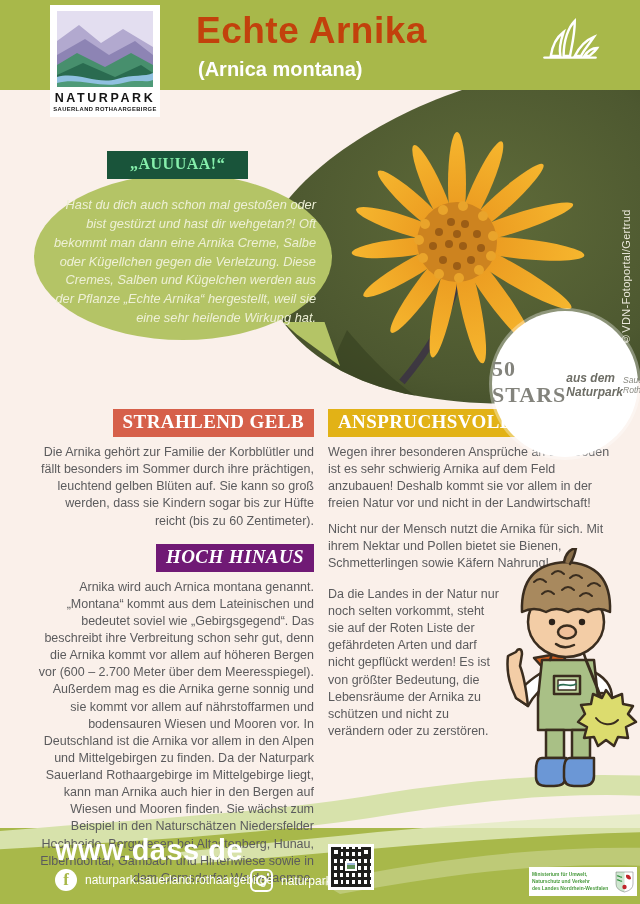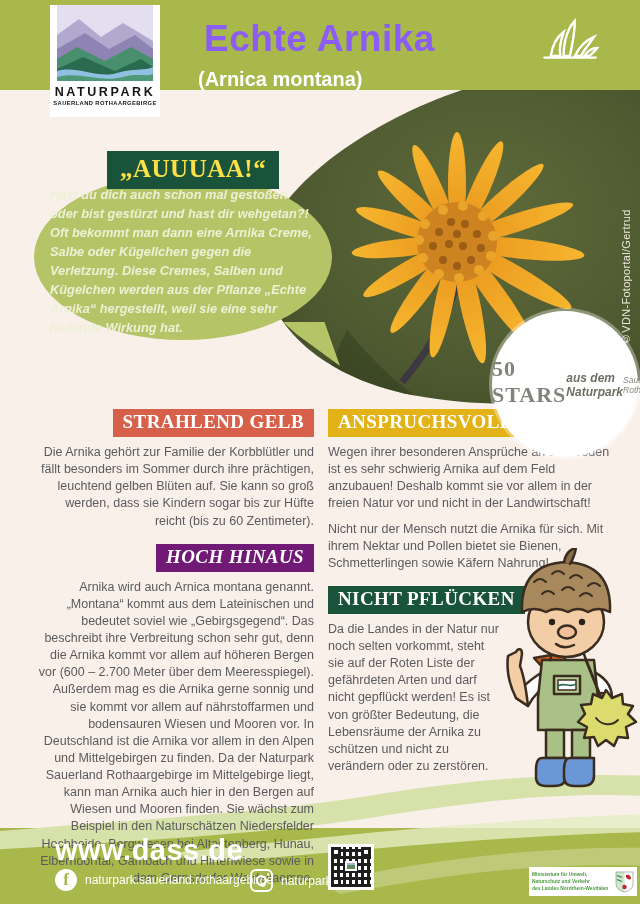--- a/index.html
+++ b/index.html
@@ -2,45 +2,45 @@
 <html lang="de"><head>
 <meta charset="utf-8">
 <style>
   html,body{margin:0;padding:0;background:#e8e4de;}
   .page{position:relative;width:640px;height:904px;margin:0 auto;background:#faf0ea;
         overflow:hidden;font-family:"Liberation Sans",sans-serif;}
 
   
   .header{position:absolute;left:0;top:0;width:640px;height:90px;background:#a8b84a;}
   .logo-card{position:absolute;left:50px;top:5px;width:110px;height:112px;background:#fff;
-             z-index:6;display:flex;flex-direction:column;align-items:center;box-sizing:border-box;}
+             z-index:6;display:flex;flex-direction:column;align-items:center;padding-top:6px;box-sizing:border-box;}
   .logo-art{width:96px;height:76px;display:block;}
   .logo-name{font-size:12.5px;font-weight:bold;letter-spacing:2.6px;color:#151515;margin-top:4px;white-space:nowrap;}
   .logo-region{font-size:5.8px;font-weight:bold;letter-spacing:0.4px;color:#151515;margin-top:1px;white-space:nowrap;}
   .title-wrap{position:absolute;left:196px;top:10px;z-index:3;}
-  .page-title{margin:8px;font-size:37px;font-weight:bold;color:#8b5cf6;letter-spacing:0.5px;}
+  .page-title{margin:0;font-size:37px;font-weight:bold;color:#c2410c;letter-spacing:0.5px;}
   .page-subtitle{margin:6px 0 0 2px;font-size:20px;font-weight:bold;color:#fff;}
   .grass-icon{position:absolute;left:538px;top:12px;width:64px;height:56px;z-index:3;}
 
   
   .photo-svg{position:absolute;left:252px;top:90px;width:388px;height:316px;z-index:1;}
   .photo-credit{position:absolute;right:8px;top:145px;height:200px;z-index:2;
                 writing-mode:vertical-rl;transform:rotate(180deg);
                 color:#ece9dc;font-size:11px;letter-spacing:0.3px;}
 
   
-  .auuaa{position:absolute;left:107px;top:151px;z-index:5;background:#19543a;color:#fde047;
-         font-family:"Liberation Serif",serif;font-weight:bold;font-size:25px;
-         padding:4px 13px 6px;letter-spacing:0.5px;}
+  .auuaa{position:absolute;left:107px;top:151px;z-index:5;background:#19543a;color:#86efac;
+         font-family:"Liberation Serif",serif;font-weight:bold;font-size:16px;
+         padding:4px 23px 6px;letter-spacing:0.5px;}
   .bubble{position:absolute;left:34px;top:174px;width:298px;height:166px;background:#b4c466;
           border-radius:50%;z-index:3;display:flex;align-items:center;justify-content:center;}
   .bubble-tail{position:absolute;left:278px;top:322px;width:62px;height:44px;background:#b4c466;
                clip-path:polygon(8% 0,75% 0,100% 100%,30% 28%);z-index:2;}
   .bubble-text{width:266px;margin:10px 0 0;font-style:italic;color:#eef0d6;font-size:12.8px;
-               line-height:1.48;text-align:left;font-weight:bold;}
+               line-height:1.48;text-align:right;}
 
   
   .badge{position:absolute;left:492px;top:311px;width:146px;height:146px;border-radius:50%;
          background:#fff;z-index:5;display:flex;flex-direction:row;align-items:center;
          box-shadow:0 0 0 3px rgba(255,255,255,0.35);}
   .badge-art{width:118px;height:58px;margin-top:8px;}
   .badge-title{font-family:"Liberation Serif",serif;font-weight:bold;font-size:22px;
                color:#83837c;letter-spacing:1px;margin-top:-4px;}
   .badge-line1{font-style:italic;font-weight:bold;font-size:12px;color:#6e6e66;margin-top:1px;}
   .badge-line2{font-style:italic;font-size:8.6px;color:#8a8a82;margin-top:2px;}
@@ -238,21 +238,20 @@
     <h2 class="label label-red" style="margin:0;">STRAHLEND GELB</h2>
     <p>Die Arnika gehört zur Familie der Korbblütler und fällt besonders im Sommer durch ihre prächtigen, leuchtend gelben Blüten auf. Sie kann so groß werden, dass sie Kindern sogar bis zur Hüfte reicht (bis zu 60 Zentimeter).</p>
     <h2 class="label label-lgreen gap" style="margin:0;">HOCH HINAUS</h2>
     <p>Arnika wird auch Arnica montana genannt. „Montana“ kommt aus dem Lateinischen und bedeutet soviel wie „Gebirgsgegend“. Das beschreibt ihre Verbreitung schon sehr gut, denn die Arnika kommt vor allem auf höheren Bergen vor (600 – 2.700 Meter über dem Meeresspiegel). Außerdem mag es die Arnika gerne sonnig und sie kommt vor allem auf nährstoffarmen und bodensauren Wiesen und Mooren vor. In Deutschland ist die Arnika vor allem in den Alpen und Mittelgebirgen zu finden. Da der Naturpark Sauerland Rothaargebirge im Mittelgebirge liegt, kann man Arnika auch hier in den Bergen auf Wiesen und Mooren finden. Sie wächst zum Beispiel in den Naturschätzen Niedersfelder Hochheide, Bergwiesen bei Altastenberg, Hunau, Elberndorftal, Gambach und Hirtenwiese sowie in dem Gernsdorfer Weidekaempe.</p>
   </div>
 
   <div class="col col-right">
     <h2 class="label label-yellow" style="margin:0;">ANSPRUCHSVOLL</h2>
     <p class="tight">Wegen ihrer besonderen Ansprüche an den Boden ist es sehr schwierig Arnika auf dem Feld anzubauen! Deshalb kommt sie vor allem in der freien Natur vor und nicht in der Landwirtschaft!</p>
     <p>Nicht nur der Mensch nutzt die Arnika für sich. Mit ihrem Nektar und Pollen bietet sie Bienen, Schmetterlingen sowie Käfern Nahrung!</p>
-    <h2 class="label label-dgreen gap" style="margin:0;">NICHT PFLÜCKEN</h2>
     <p class="narrow">Da die Landes in der Natur nur noch selten vorkommt, steht sie auf der Roten Liste der gefährdeten Arten und darf nicht gepflückt werden! Es ist von größter Bedeutung, die Lebensräume der Arnika zu schützen und nicht zu verändern oder zu zerstören.</p>
   </div>
 
   <svg class="mascot-svg" viewBox="0 0 148 252" aria-hidden="true">
     <g stroke="#3a2d1f" stroke-width="2.5" stroke-linejoin="round" stroke-linecap="round">
 
       <path d="M52 122 C38 130 26 140 22 150 L34 158 C40 146 50 138 60 132 Z" fill="#fff"></path>
       <path d="M22 150 C16 138 12 124 14 108 L22 104 C24 100 28 100 28 106 L26 118 C30 128 32 140 34 158 Z" fill="#f3cda6"></path>
 
       <path d="M96 122 C110 128 118 138 118 150 L106 158 C104 146 96 136 88 132 Z" fill="#fff"></path>

